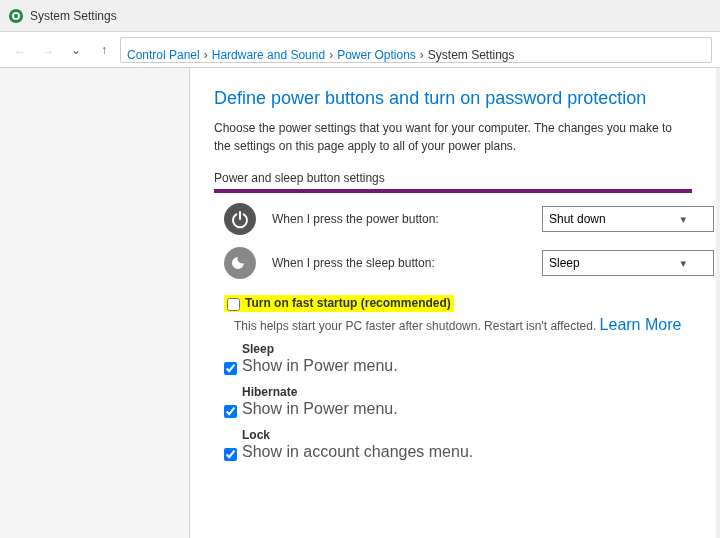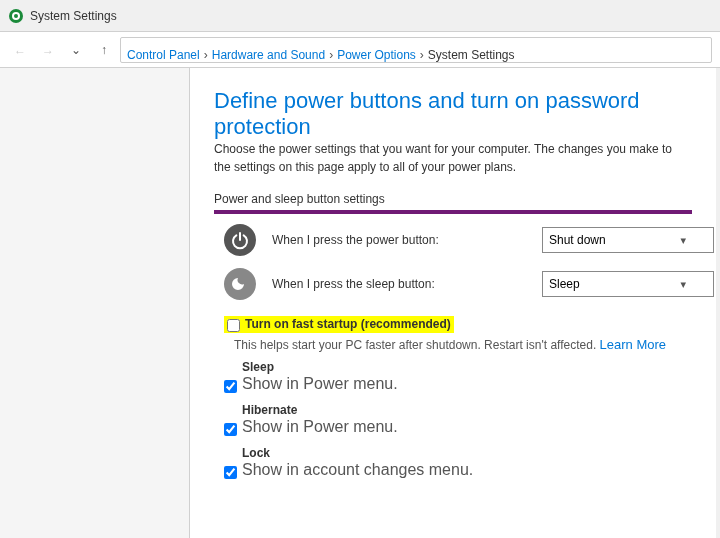--- a/index.html
+++ b/index.html
@@ -93,22 +93,23 @@
     
     .content {
       flex: 1;
       background: #fff;
       padding: 20px 24px;
       overflow-y: auto;
     }
 
     .page-title {
       color: #0078d7;
-      font-size: 22px;
+      font-size: 18px;
       font-weight: 400;
+      margin-bottom: 10px;
     }
 
     .page-description {
       font-size: 12px;
       color: #333;
       margin-bottom: 16px;
       line-height: 1.5;
       max-width: 480px;
     }
 
@@ -213,21 +214,21 @@
 
     .checkbox-sub {
       font-size: 16px;
       color: #555;
       margin-top: 1px;
     }
 
     .learn-more {
       color: #0078d7;
       text-decoration: none;
-      font-size: 13px;
+      font-size: 16px;
     }
 
     
     .content-right-border {
       width: 4px;
       background: transparent;
     }
   </style>
 </head>
 <body>

